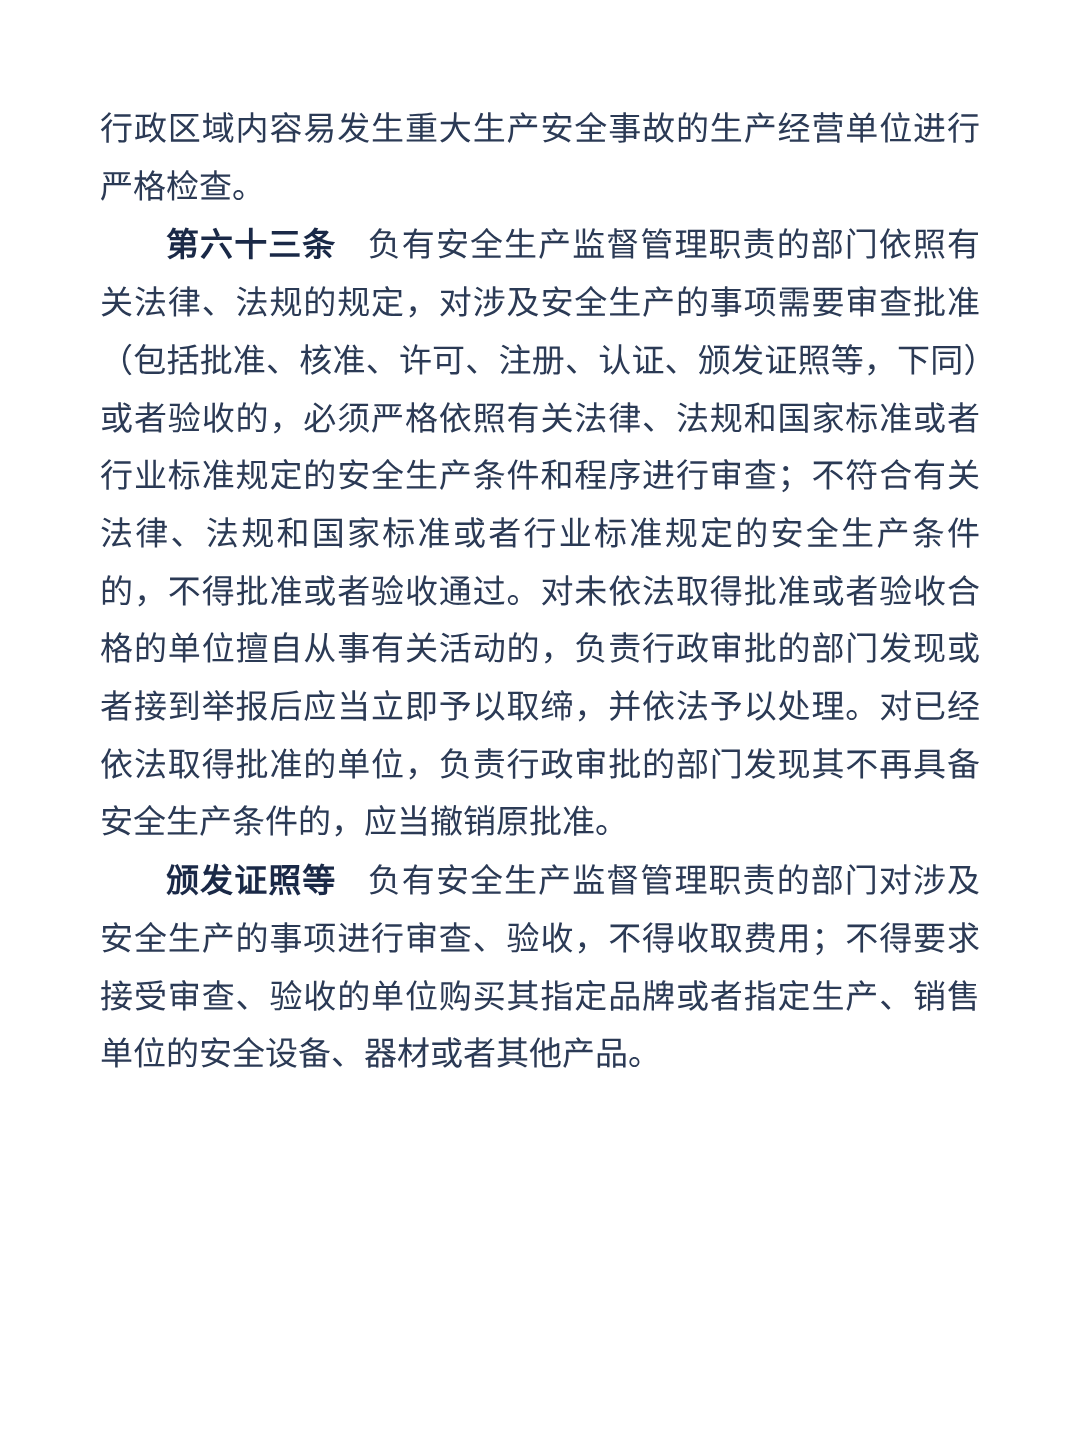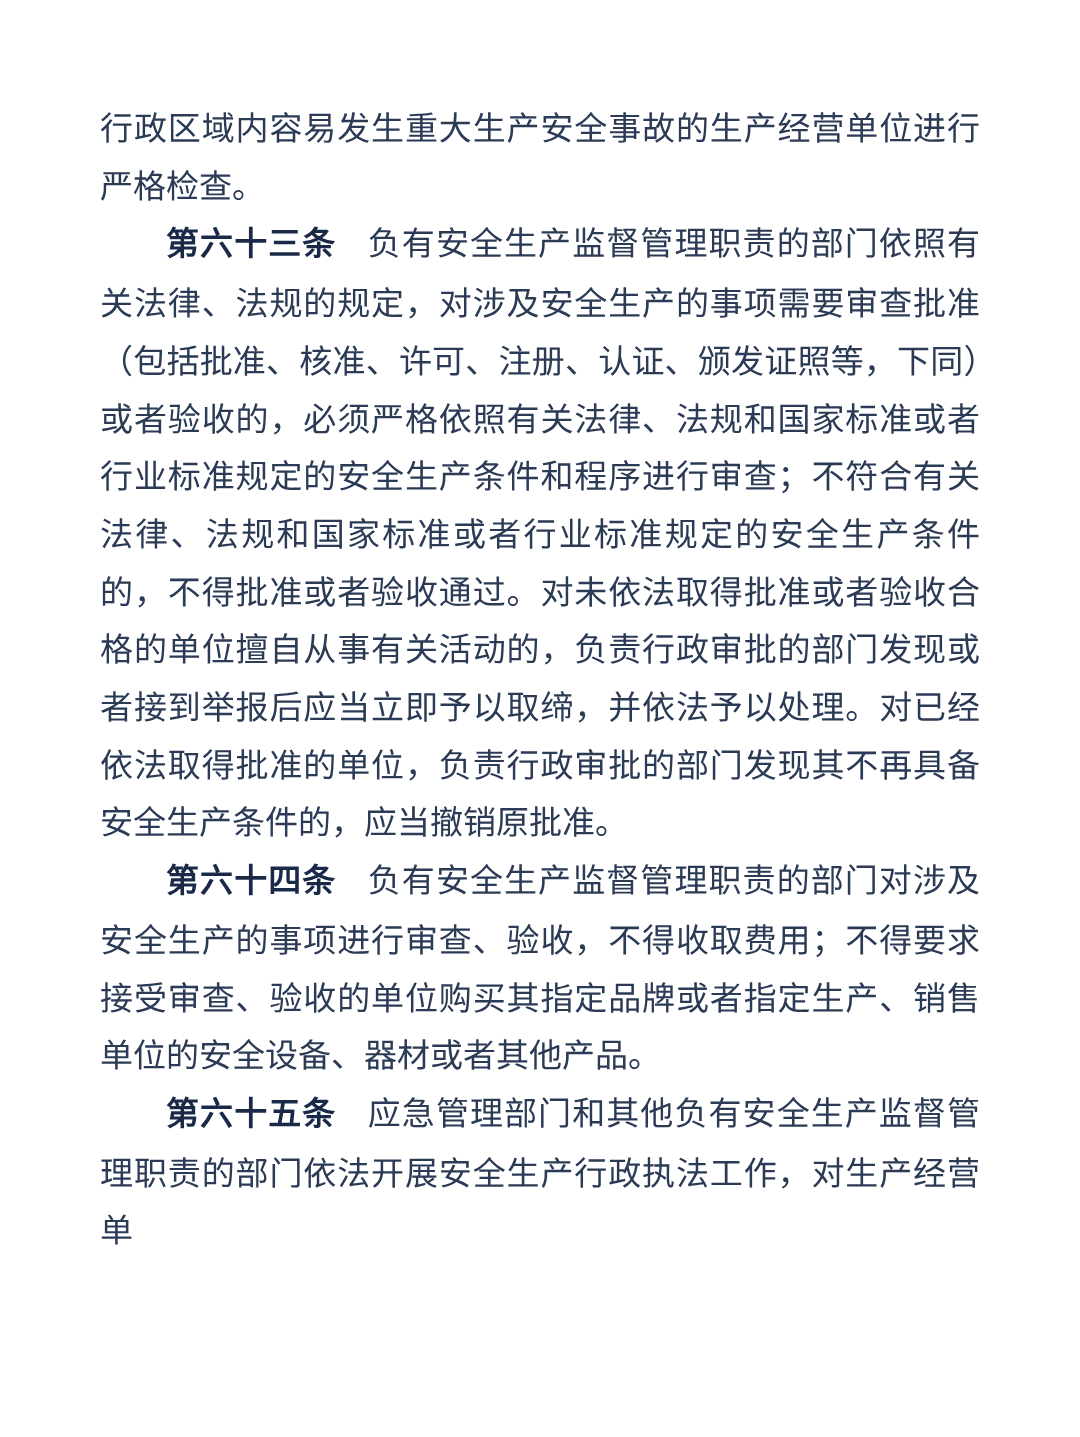--- a/index.html
+++ b/index.html
@@ -31,30 +31,29 @@
     text-indent: 2em;
     word-break: break-all;
   }
   .para.no-indent {
     text-indent: 0;
   }
   .article-lead {
     font-weight: 700;
     color: #1a2947;
     margin-right: 0.95em;
-    font-family: Liberation Mono, monospace;
+    font-family: Liberation Sans, sans-serif;
   }
 </style>
 </head>
 <body>
 
 <div class="page">
 
   <p class="para no-indent"><span>行政区域内容易发生重大生产安全事故的生产经营单位进行严格检查。</span></p>
 
 
   <p class="para"><b class="article-lead">第六十三条</b><span>负有安全生产监督管理职责的部门依照有关法律、法规的规定，对涉及安全生产的事项需要审查批准（包括批准、核准、许可、注册、认证、颁发证照等，下同）或者验收的，必须严格依照有关法律、法规和国家标准或者行业标准规定的安全生产条件和程序进行审查；不符合有关法律、法规和国家标准或者行业标准规定的安全生产条件的，不得批准或者验收通过。对未依法取得批准或者验收合格的单位擅自从事有关活动的，负责行政审批的部门发现或者接到举报后应当立即予以取缔，并依法予以处理。对已经依法取得批准的单位，负责行政审批的部门发现其不再具备安全生产条件的，应当撤销原批准。</span></p>
 
-  <p class="para"><b class="article-lead">第六十四条</b><span>负有安全生产监督管理职责的部门对涉及安全生产的事项进行审查、验收，不得收取费用；不得要求接受审查、验收的单位购买其指定品牌或者指定生产、销售单位的安全设备、器材或者其他产品。</span></p>
+  <p class="para"><b class="article-lead">颁发证照等</b><span>负有安全生产监督管理职责的部门对涉及安全生产的事项进行审查、验收，不得收取费用；不得要求接受审查、验收的单位购买其指定品牌或者指定生产、销售单位的安全设备、器材或者其他产品。</span></p>
 
-  <p class="para"><b class="article-lead">第六十五条</b><span>应急管理部门和其他负有安全生产监督管理职责的部门依法开展安全生产行政执法工作，对生产经营单</span></p>
 
 </div>
 
 </body></html>

